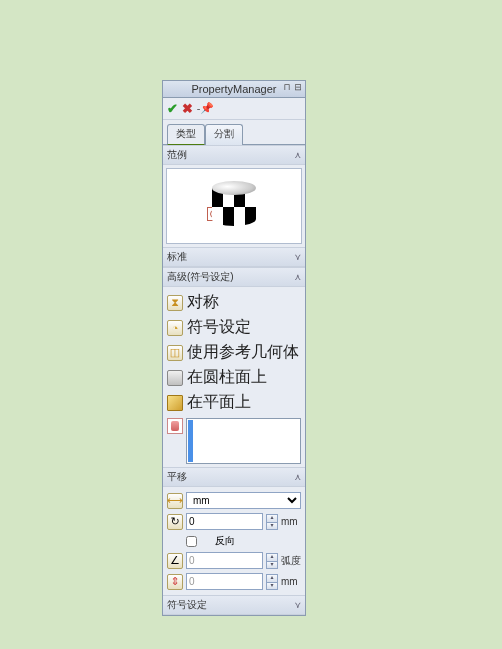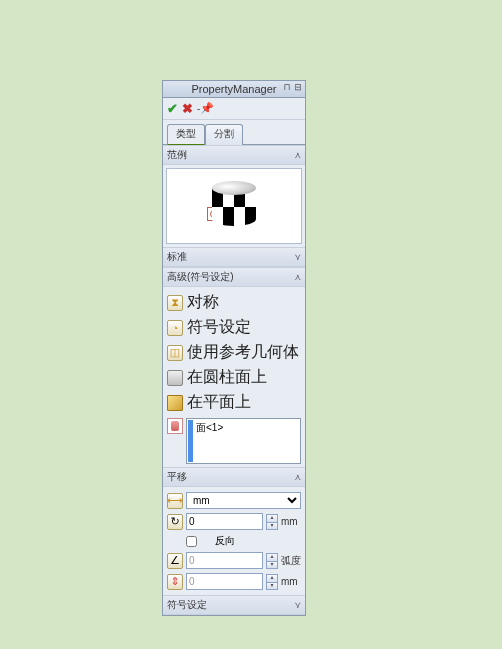--- a/index.html
+++ b/index.html
@@ -383,21 +383,20 @@
         <div class="adv-label">在圆柱面上</div>
       </div>
       <div class="adv-row">
         <div class="icon icon-onplane"></div>
         <div class="adv-label">在平面上</div>
       </div>
       <div class="selection-box">
         <div class="sel-icon"></div>
         <div class="sel-list">
           <div class="sel-highlight"></div>
-          <div class="sel-text">面&lt;1&gt;</div>
         </div>
       </div>
     </div>
   </div>
 
   <div class="section">
     <div class="section-hdr">
       <span>平移</span>
       <span class="collapse">⋏</span>
     </div>

